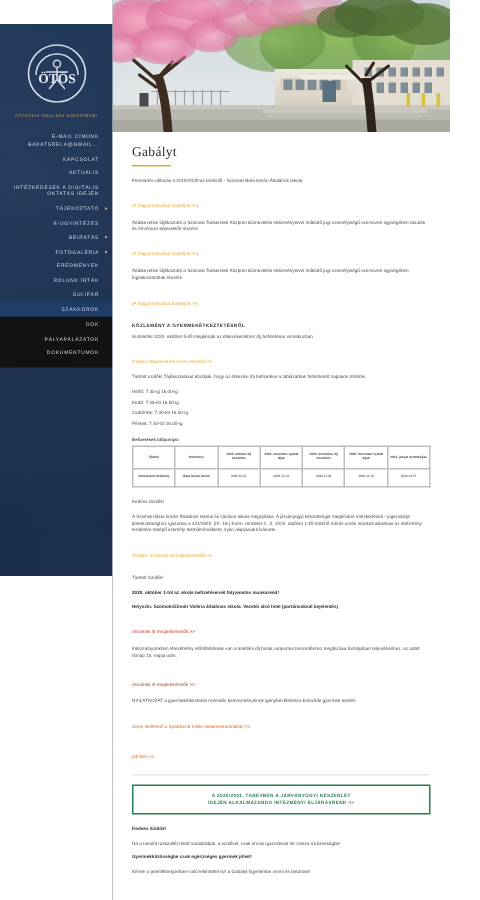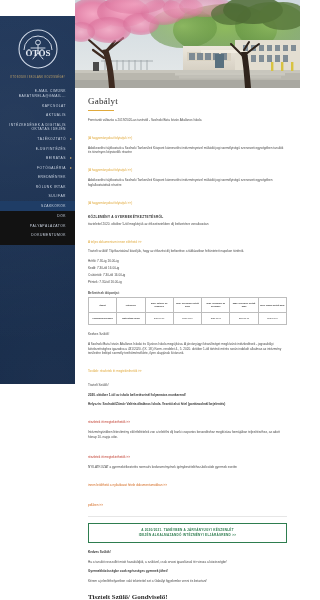--- a/index.html
+++ b/index.html
@@ -479,19 +479,18 @@
     <div class="gap-s"></div>
     <p class="p">Ha a tanulót rosszullét miatt hazaküldjük, a szülővel, csak orvosi igazolással tér vissza a közösségbe!</p>
     <div class="gap-s"></div>
     <p class="p bold">Gyermekközösségbe csak egészséges gyermek jöhet!</p>
     <div class="gap-s"></div>
     <p class="p">Kérem a jelenléthelyzetben való tekintettel ezt a Gabályt figyelembe venni és betartani!</p>
 
     <div class="gap-l"></div>
 
     
-    <h2 class="sect">Tisztelt Szülő/ Gondviselő!</h2>
     
     
     
 
   </main>
 </div>
 
 </body></html>

